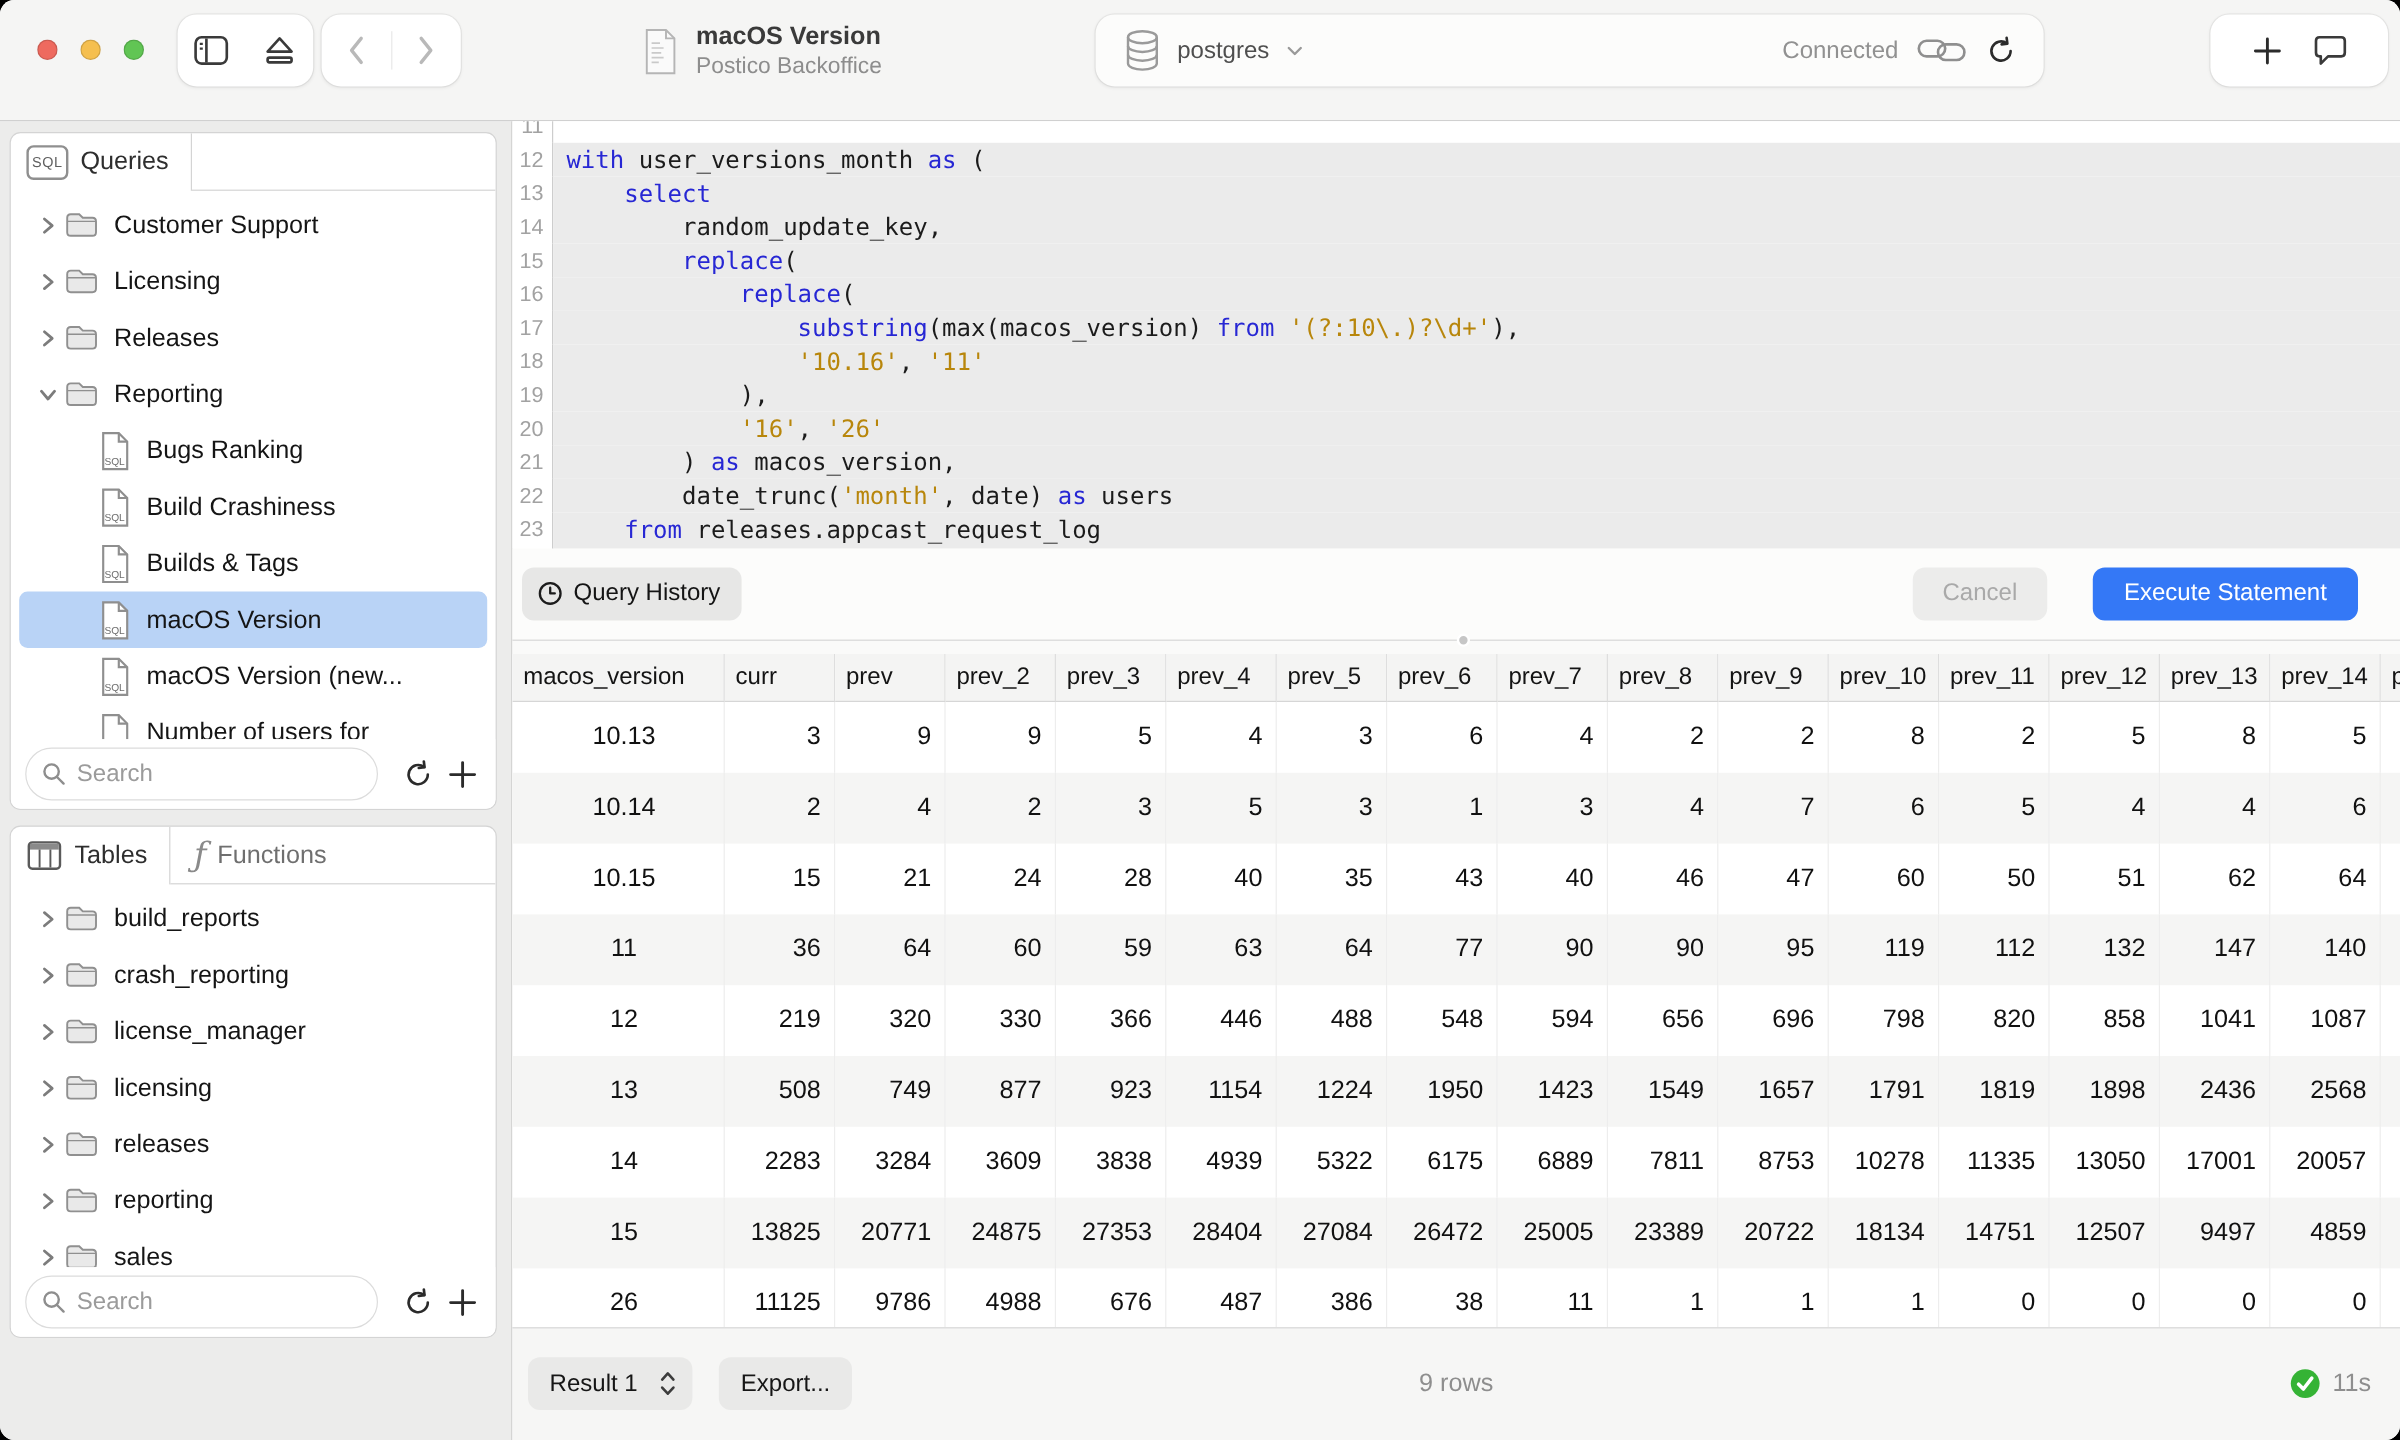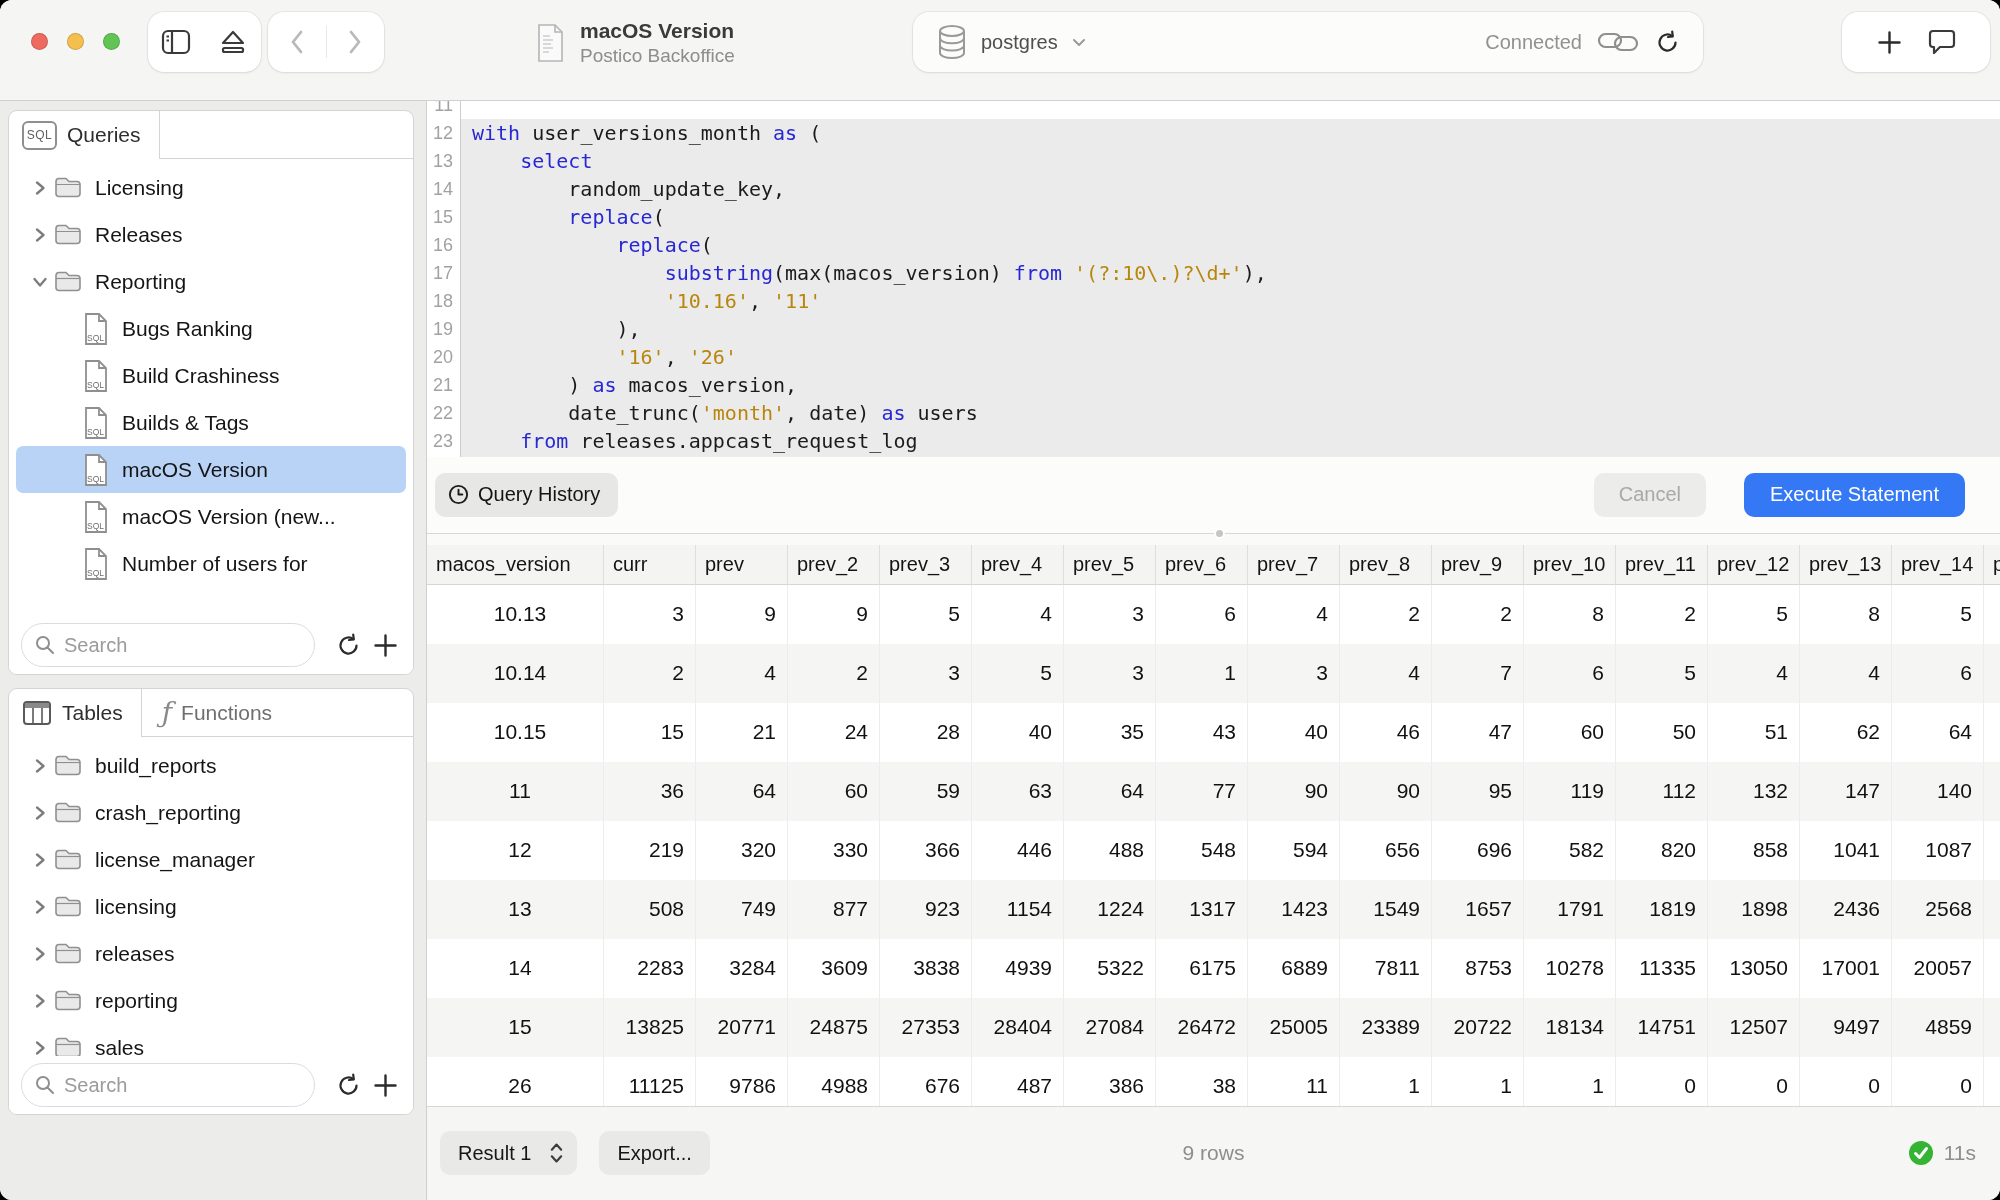--- a/index.html
+++ b/index.html
@@ -233,20 +233,36 @@
     <aside class="sidebar">
       <section class="panel queries">
         <div class="phead">
           <div class="ptab">
             <span class="sql-badge">SQL</span>
             <span class="ptab-label">Queries</span>
           </div>
           <div class="prest"></div>
         </div>
         <div class="tree" id="queries-tree">
+            <div class="trow">
+              <span class="tw">
+                <span class="icon">
+                  <svg width="20" height="20" viewBox="0 0 20 20">
+                    <polyline points="7,4.5 13.5,10 7,15.5" fill="none" stroke="#7c7c7c" stroke-width="2.3" stroke-linecap="round" stroke-linejoin="round"></polyline>
+                  </svg>
+                </span>
+              </span>
+              <span class="icon">
+                <svg width="30" height="25" viewBox="0 0 30 25">
+                  <path d="M3 6.5 q0 -3 3 -3 h7 l3 3 h8 q3 0 3 3 v9 q0 3 -3 3 H6 q-3 0 -3 -3 z" fill="#e9e9e9" stroke="#909090" stroke-width="1.6"></path>
+                  <path d="M3 9.5 h24" stroke="#909090" stroke-width="1.2"></path>
+                </svg>
+              </span>
+              <span class="tlabel">Customer Support</span>
+            </div>
             <div class="trow">
               <span class="tw">
                 <span class="icon">
                   <svg width="20" height="20" viewBox="0 0 20 20">
                     <polyline points="7,4.5 13.5,10 7,15.5" fill="none" stroke="#7c7c7c" stroke-width="2.3" stroke-linecap="round" stroke-linejoin="round"></polyline>
                   </svg>
                 </span>
               </span>
               <span class="icon">
                 <svg width="30" height="25" viewBox="0 0 30 25">
@@ -772,36 +788,36 @@
                 <td>219</td>
                 <td>320</td>
                 <td>330</td>
                 <td>366</td>
                 <td>446</td>
                 <td>488</td>
                 <td>548</td>
                 <td>594</td>
                 <td>656</td>
                 <td>696</td>
-                <td>582</td>
+                <td>798</td>
                 <td>820</td>
                 <td>858</td>
                 <td>1041</td>
                 <td>1087</td>
                 <td></td>
               </tr>
               <tr>
                 <td class="vc">13</td>
                 <td>508</td>
                 <td>749</td>
                 <td>877</td>
                 <td>923</td>
                 <td>1154</td>
                 <td>1224</td>
-                <td>1317</td>
+                <td>1950</td>
                 <td>1423</td>
                 <td>1549</td>
                 <td>1657</td>
                 <td>1791</td>
                 <td>1819</td>
                 <td>1898</td>
                 <td>2436</td>
                 <td>2568</td>
                 <td></td>
               </tr>

